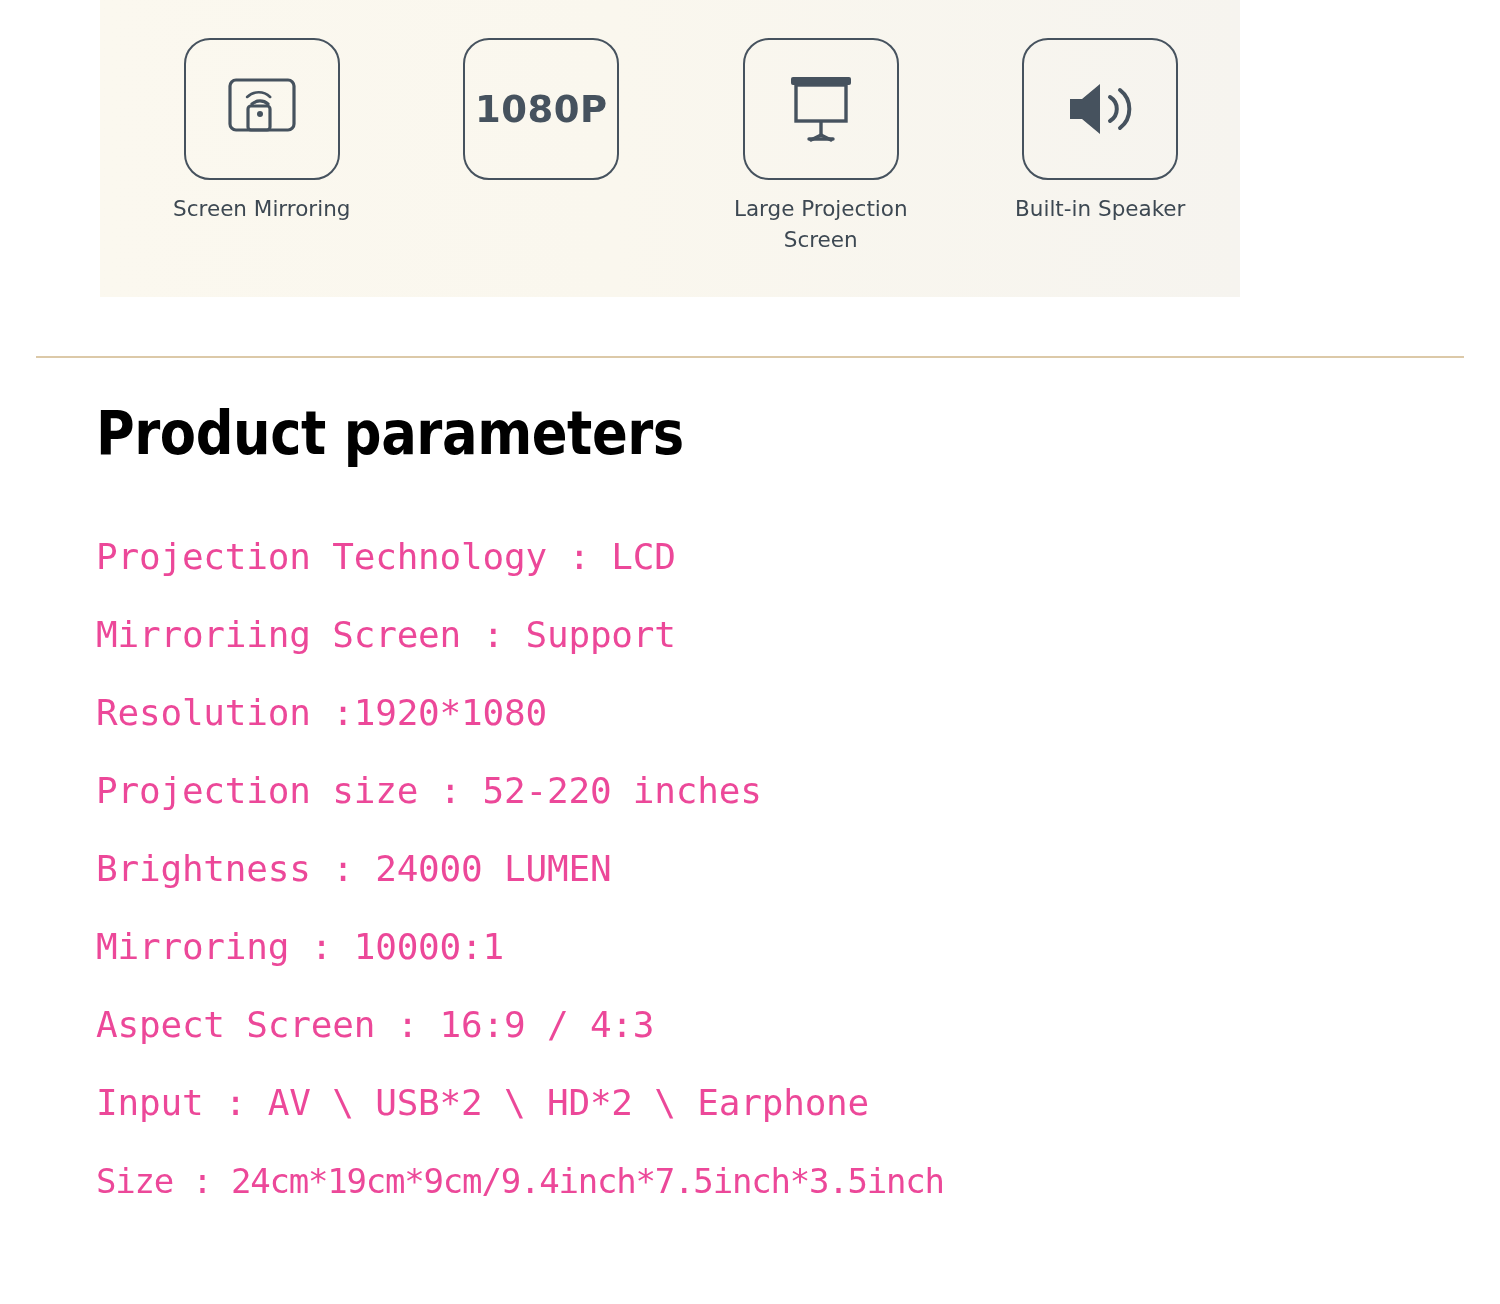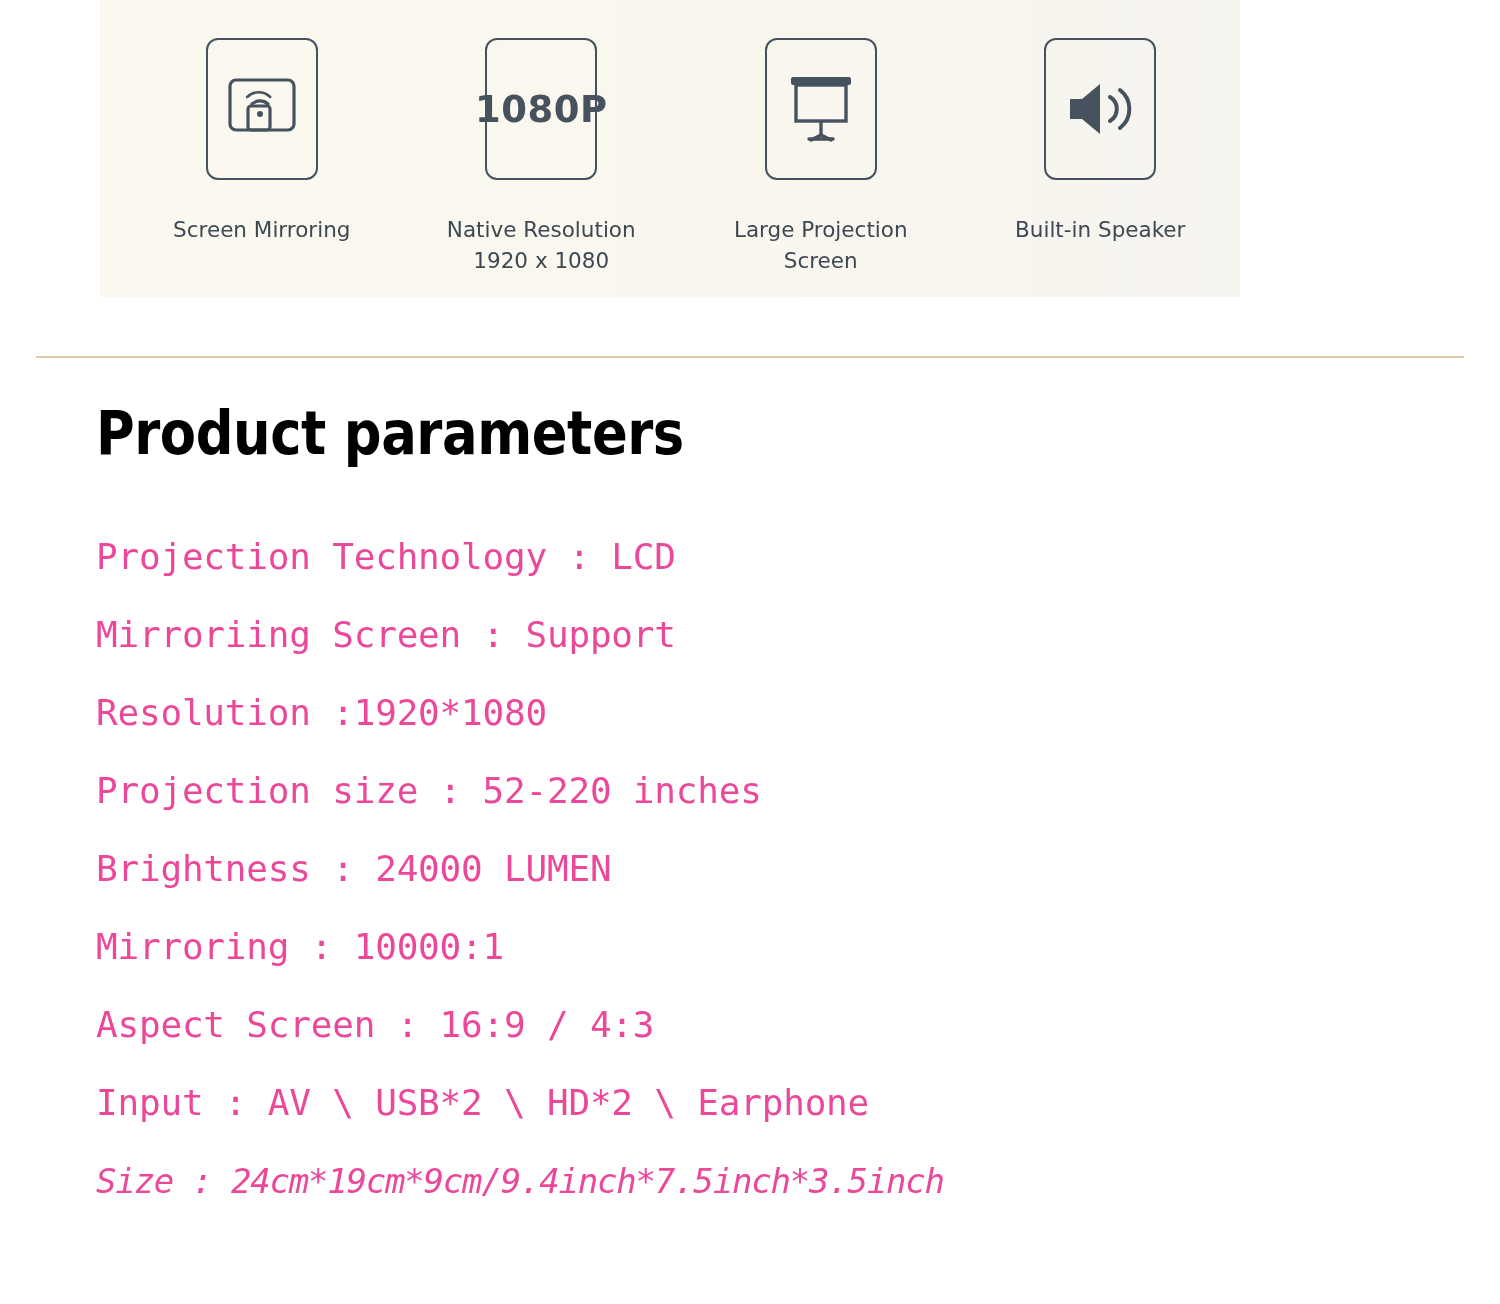--- a/index.html
+++ b/index.html
@@ -32,40 +32,40 @@
     padding-left: 22px;
     gap: 0;
   }
   .feature {
     width: 285px;
     display: flex;
     flex-direction: column;
     align-items: center;
   }
   .icon-box {
-    width: 112px;
+    width: 156px;
     height: 142px;
     border: 2.5px solid #46525e;
-    border-radius: 12px;
+    border-radius: 26px;
     display: flex;
     align-items: center;
     justify-content: center;
     box-sizing: border-box;
     background: transparent;
   }
   .icon-box svg { display: block; }
   .icon-text-1080 {
     font-family: "DejaVu Sans", sans-serif;
     font-size: 37px;
     font-weight: 600;
     color: #46525e;
     letter-spacing: 0.5px;
   }
   .feature-label {
-    margin-top: 34px;
+    margin-top: 13px;
     text-align: center;
     font-family: "DejaVu Sans", sans-serif;
     font-size: 21.5px;
     line-height: 1.45;
     color: #3d4852;
     white-space: pre-line;
   }
 
   
   .divider {
@@ -105,21 +105,20 @@
     font-family: "DejaVu Sans Mono", monospace;
     font-size: 36px;
     line-height: 78px;
     color: #ec4899;
     white-space: pre;
     letter-spacing: -0.2px;
   }
   .params-list li.tight {
     font-size: 34px;
     letter-spacing: -1.2px;
-    font-style: italic;
   }
 </style>
 </head>
 <body>
 
 <div class="feature-band">
   <div class="feature-row">
 
     <div class="feature">
       <div class="icon-box">
@@ -131,22 +130,20 @@
           <circle cx="34" cy="38" r="3" fill="#46525e"></circle>
         </svg>
       </div>
       <div class="feature-label">Screen Mirroring</div>
     </div>
 
     <div class="feature">
       <div class="icon-box">
         <span class="icon-text-1080">1080P</span>
       </div>
-      <div class="feature-label">Native Resolution
-1920 x 1080</div>
     </div>
 
     <div class="feature">
       <div class="icon-box">
         <svg width="76" height="72" viewBox="0 0 76 72" fill="none" aria-hidden="true">
           <rect x="8" y="4" width="60" height="8" rx="2" fill="#46525e"></rect>
           <rect x="13" y="12" width="50" height="36" stroke="#46525e" stroke-width="3.4" fill="none"></rect>
           <line x1="38" y1="48" x2="38" y2="62" stroke="#46525e" stroke-width="3.4"></line>
           <line x1="26" y1="66" x2="50" y2="66" stroke="#46525e" stroke-width="3.4" stroke-linecap="round"></line>
           <line x1="38" y1="62" x2="28" y2="67" stroke="#46525e" stroke-width="3.4" stroke-linecap="round"></line>

